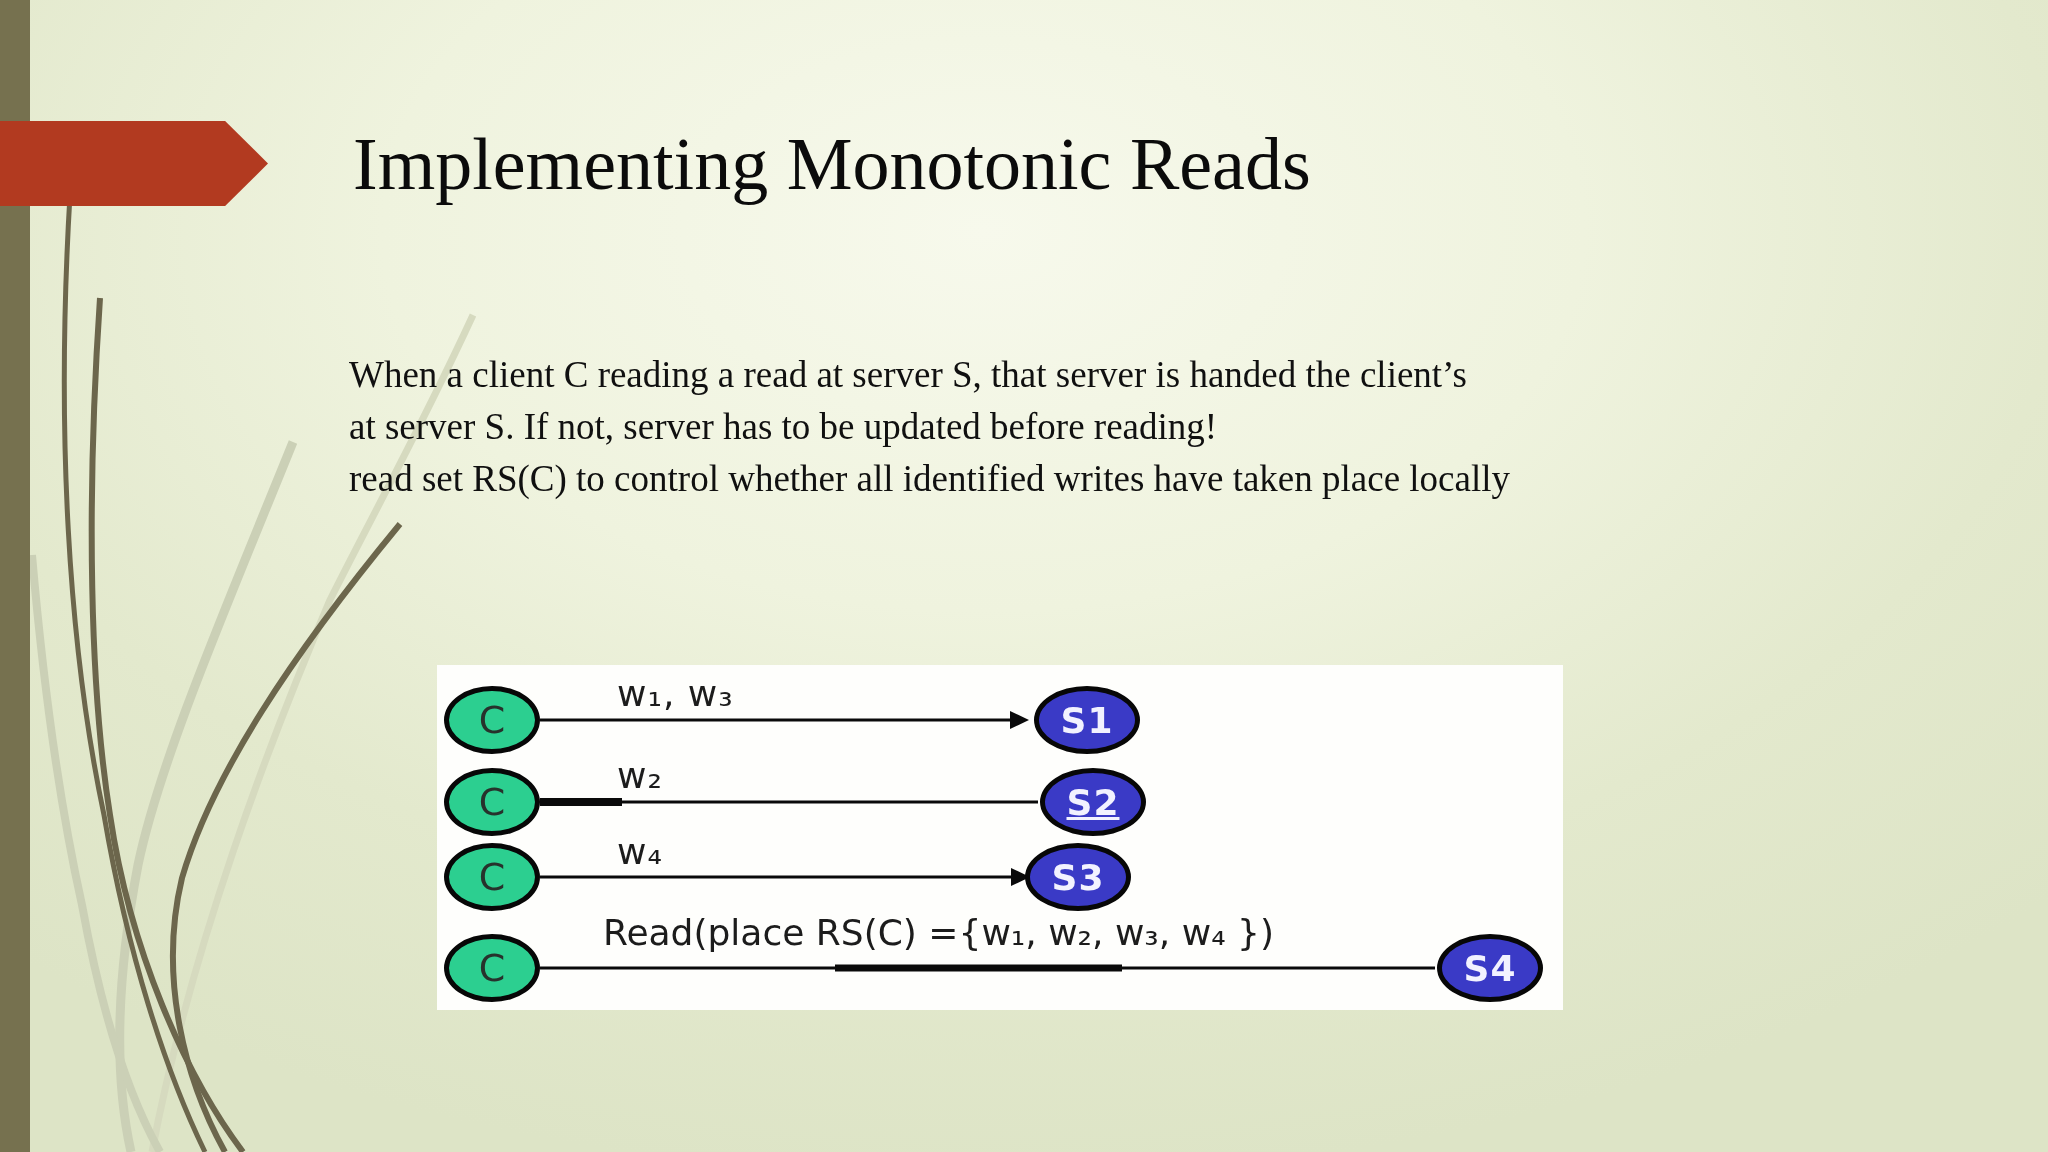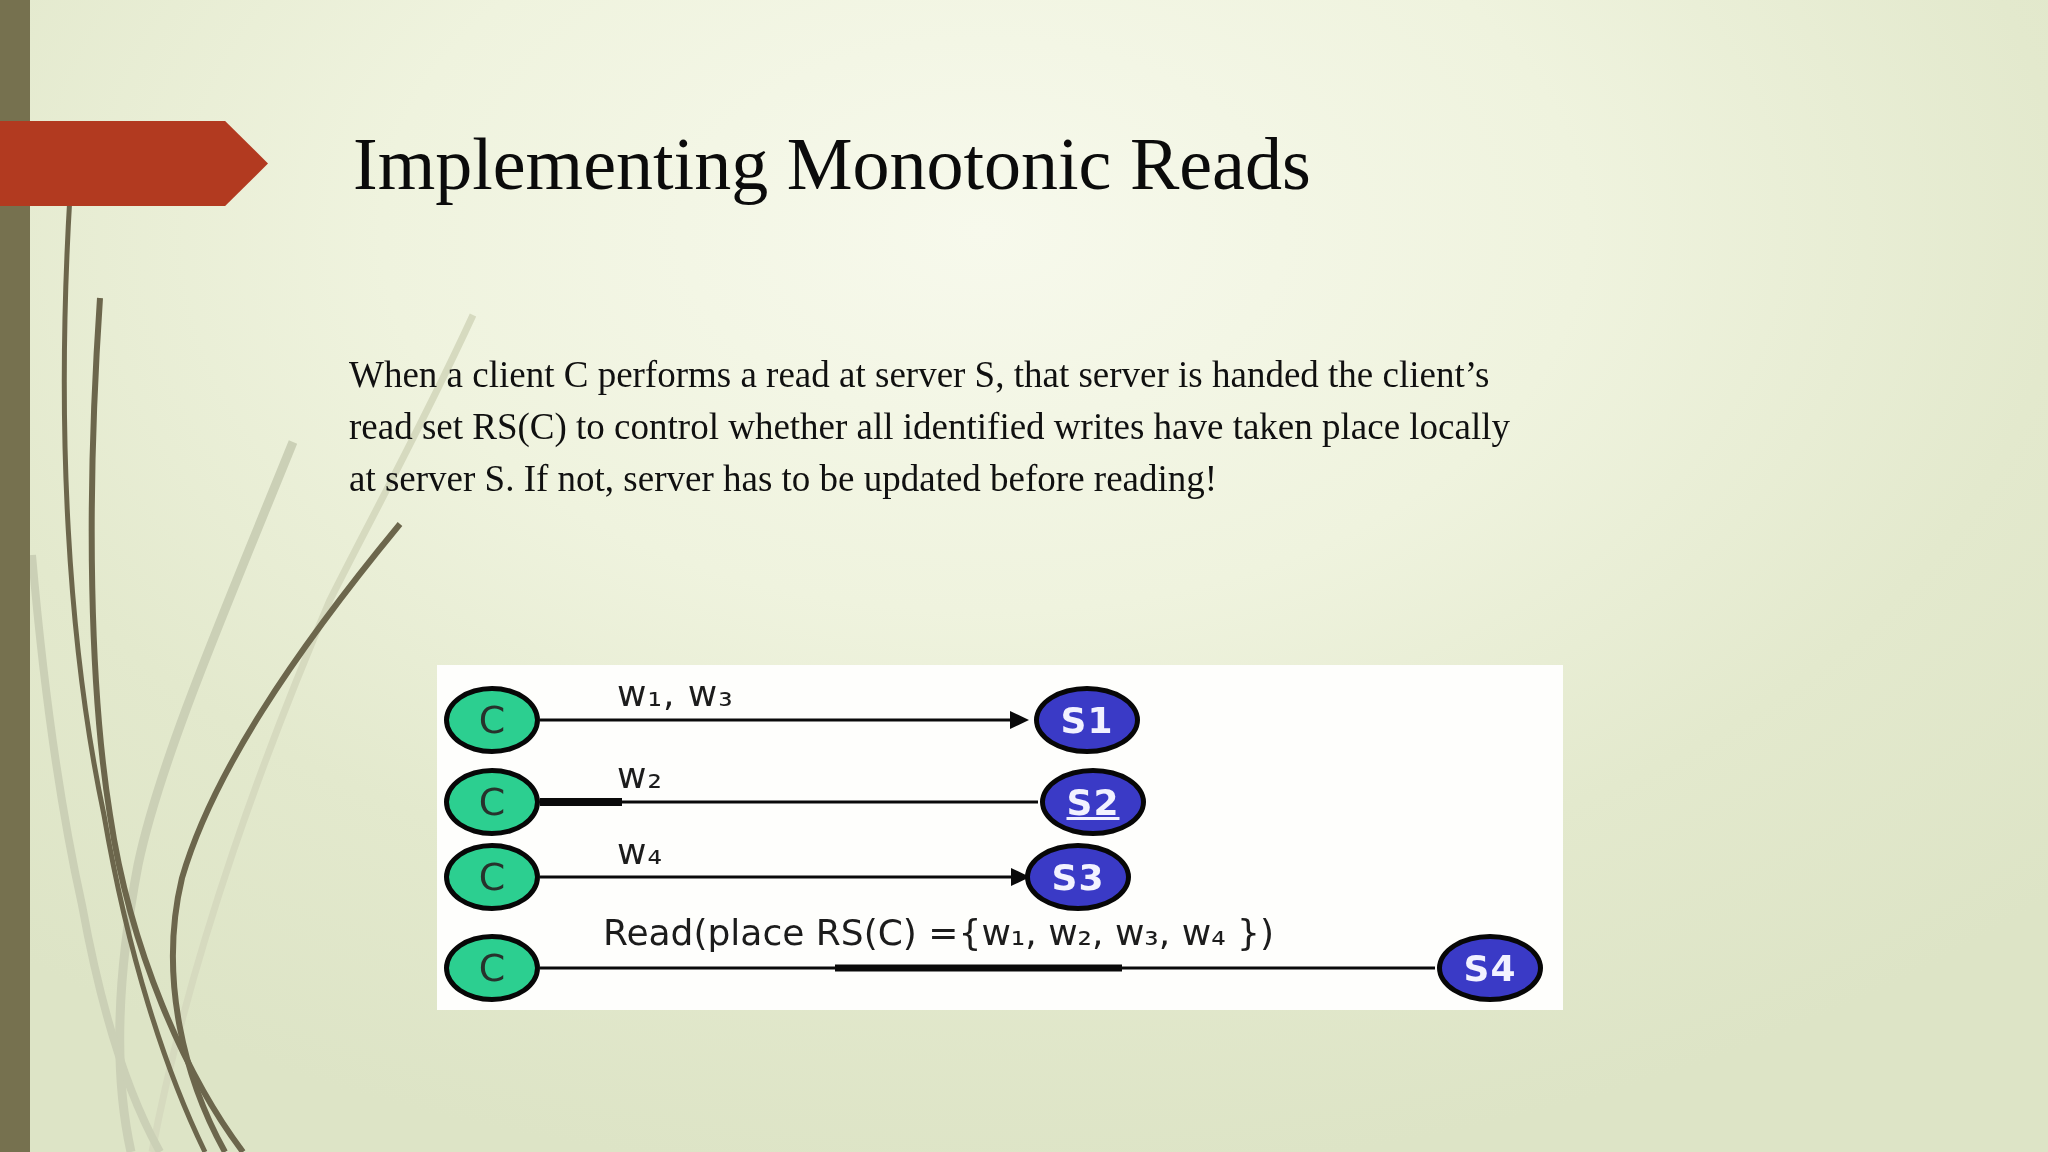--- a/index.html
+++ b/index.html
@@ -70,23 +70,23 @@
     <path d="M 100,298 C 86,505 90,690 110,815 C 130,950 185,1075 243,1152" stroke="#6c664c" stroke-width="6"></path>
     <path d="M 400,524 C 292,655 212,775 182,878 C 158,978 185,1080 225,1152" stroke="#6c664c" stroke-width="6"></path>
   </svg>
 
   <div class="left-bar"></div>
   <div class="title-arrow"></div>
 
   <h1 class="slide-title">Implementing Monotonic Reads</h1>
 
   <div class="slide-body">
-    <div class="line">When a client C performs a read at server S, that server is handed the client’s</div>
+    <div class="line">When a client C reading a read at server S, that server is handed the client’s</div>
+    <div class="line">at server S. If not, server has to be updated before reading!</div>
     <div class="line">read set RS(C) to control whether all identified writes have taken place locally</div>
-    <div class="line">at server S. If not, server has to be updated before reading!</div>
   </div>
 
   <div class="diagram">
 
     <svg class="connectors" viewBox="0 0 1126 345">
 
       <line x1="103" y1="55" x2="575" y2="55" stroke="#0a0a0a" stroke-width="3"></line>
       <polygon points="592,55 573,46 573,64" fill="#0a0a0a"></polygon>
 
       <line x1="103" y1="137" x2="601" y2="137" stroke="#0a0a0a" stroke-width="3"></line>

